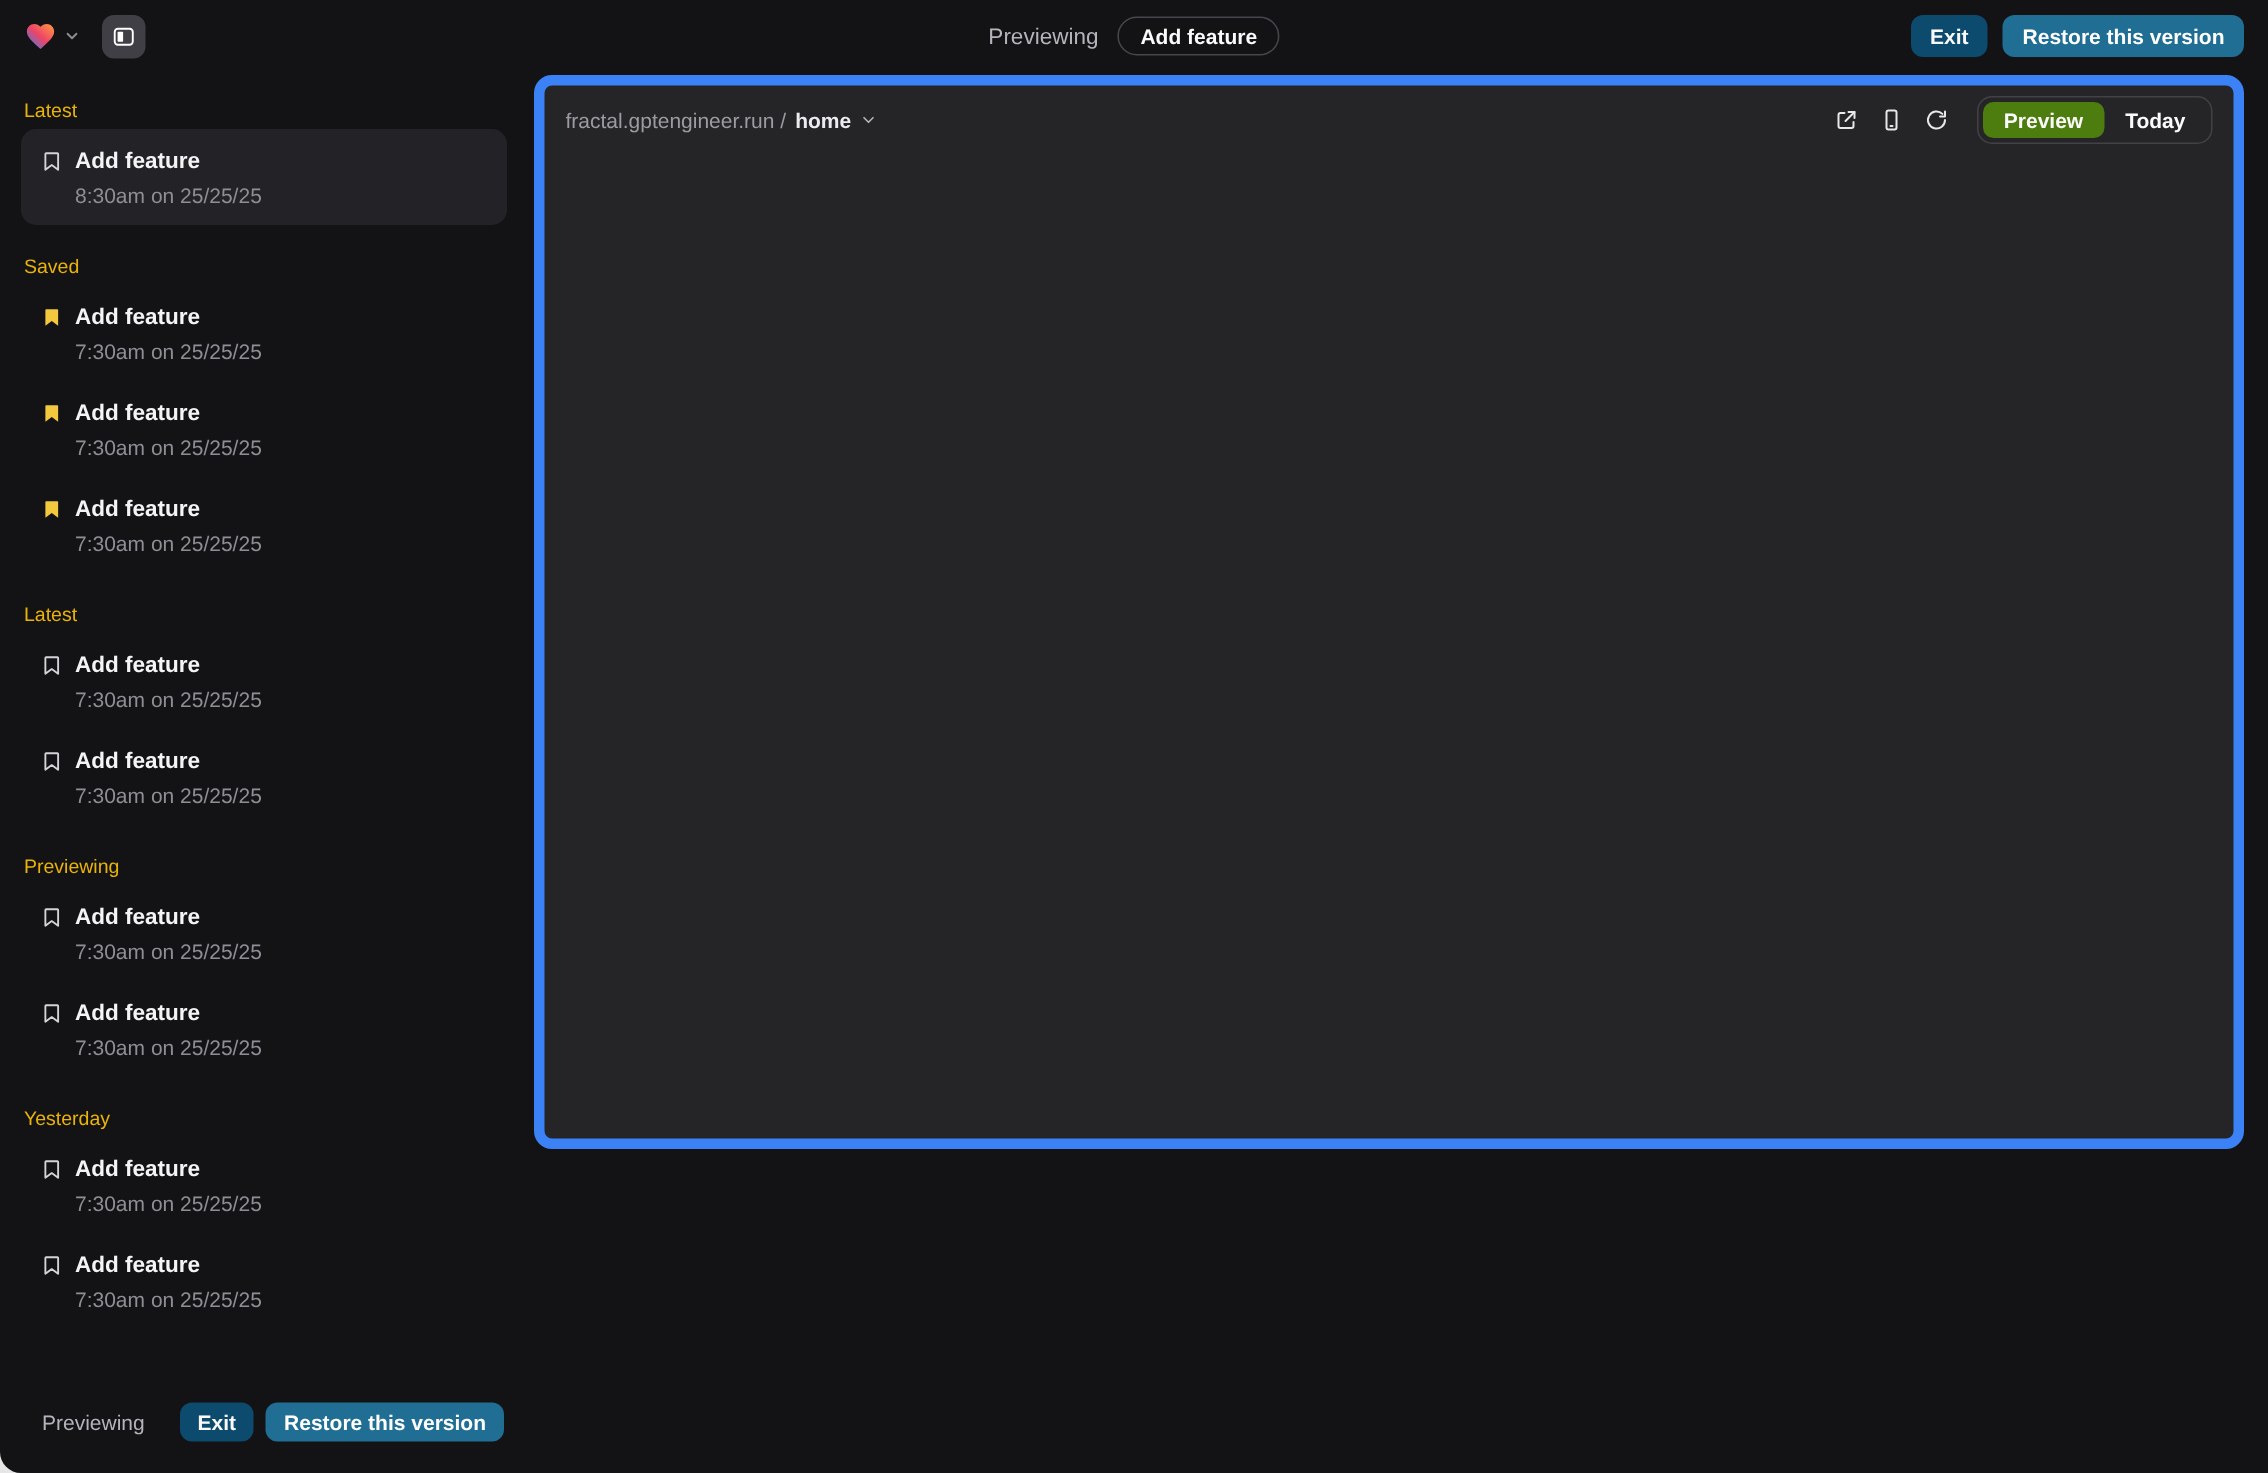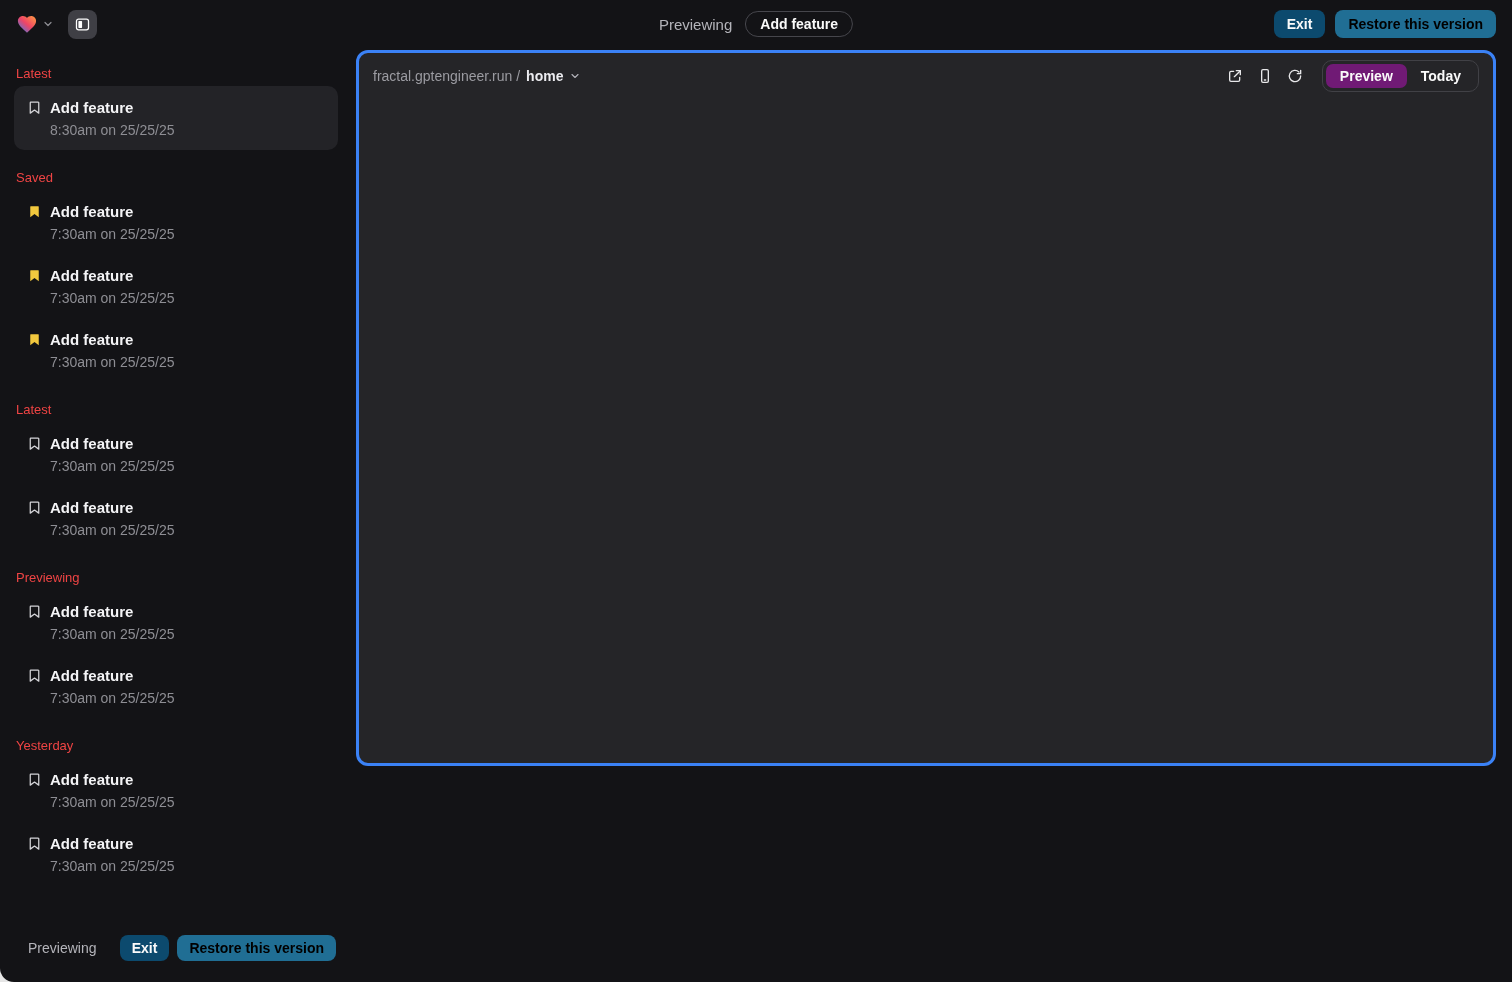--- a/index.html
+++ b/index.html
@@ -16,62 +16,62 @@
   .logo-btn { display:flex; align-items:center; gap:4px; cursor:pointer; background:none; border:none; }
   .logo-heart { width:22px; height:20px; display:block; }
   .chev { width:12px; height:12px; color:#8e8e94; }
   .panel-toggle { width:29px; height:29px; margin-left:8px; background:#3f3f45; border:none; border-radius:8px; display:flex; align-items:center; justify-content:center; cursor:pointer; }
   .panel-toggle svg { width:17px; height:17px; }
   .topbar-center { position:absolute; left:50%; top:0; height:48px; transform:translateX(-50%); display:flex; align-items:center; gap:13px; }
   .previewing-label { color:#b4b4ba; font-size:15px; }
   .version-pill { border:1px solid #46464c; border-radius:999px; padding:4px 14px; font-size:14px; font-weight:600; color:#fafafa; background:transparent; cursor:pointer; }
   .topbar-right { margin-left:auto; display:flex; align-items:center; gap:10px; }
   .btn-exit { background:#0c4a6e; color:#fafafa; border:none; border-radius:8px; padding:6px 13px; font-size:14px; font-weight:600; cursor:pointer; }
-  .btn-restore { background:#206e94; color:#000000; border:none; border-radius:8px; padding:6px 13px; font-size:14px; font-weight:600; cursor:pointer; }
+  .btn-restore { background:#206e94; color:#ffffff; border:none; border-radius:8px; padding:6px 13px; font-size:14px; font-weight:600; cursor:pointer; }
 
   
   .sidebar { position:absolute; left:14px; top:50px; width:324px; bottom:12px; display:flex; flex-direction:column; }
   .tabbar { display:flex; background:#39393d; border-radius:9px; padding:2px; height:30px; flex:none; }
   .tab { flex:1; border:none; background:transparent; color:#cfcfd4; font-size:13.5px; font-weight:600; border-radius:7px; cursor:pointer; }
   .tab.active { background:#56565c; color:#ffffff; box-shadow: inset 0 0 0 1px rgba(255,255,255,0.14); }
 
   .history-list { flex:1; overflow:hidden; margin-top:8px; }
-  .section-title { font-size:13px; line-height:16px; color:#ef4444; margin:20px 4px 4px 2px; }
+  .section-title { font-size:13px; line-height:16px; color:#eab308; margin:20px 4px 4px 2px; }
   .section:first-child .section-title { margin-top:8px; }
   .item { padding:10px 12px; border-radius:10px; cursor:pointer; }
   .item.highlighted { background:#232327; }
   .item-row { display:flex; align-items:center; gap:8px; height:22px; }
   .item-icon { width:16px; height:16px; flex:none; display:flex; align-items:center; justify-content:center; }
   .item-icon svg { width:15px; height:15px; }
   .bm-outline { color:#d4d4d8; display:none; }
   .bm-saved { color:#f2c83e; display:none; }
   .item.outline .bm-outline { display:block; }
   .item.saved .bm-saved { display:block; }
   .item-title { font-size:15px; font-weight:600; color:#f4f4f6; }
   .item-time { font-size:14px; color:#8e8e94; margin-left:24px; margin-top:2px; height:20px; line-height:20px; }
 
   .sidebar-footer { flex:none; height:44px; display:flex; align-items:center; gap:8px; padding:0 2px 0 14px; }
   .footer-status { color:#b4b4ba; font-size:14px; }
   .footer-buttons { margin-left:auto; display:flex; gap:8px; }
   .btn-exit.small { padding:5px 12px; }
   .btn-restore.small { padding:5px 12px; }
 
   
-  .preview-panel { position:absolute; left:356px; top:50px; width:1140px; height:716px; background:#252528; border:3px solid #3b82f6; border-radius:12px; }
+  .preview-panel { position:absolute; left:356px; top:50px; width:1140px; height:716px; background:#252528; border:7px solid #3b82f6; border-radius:12px; }
   .preview-header { height:46px; display:flex; align-items:center; padding:0 14px; }
   .breadcrumb { display:flex; align-items:center; gap:6px; cursor:pointer; }
   .crumb-site { color:#9b9ba1; font-size:14px; }
   .crumb-page { color:#ececf0; font-size:14px; font-weight:600; }
   .breadcrumb .chev { color:#b4b4ba; }
   .header-right { margin-left:auto; display:flex; align-items:center; gap:4px; }
   .icon-btn { width:26px; height:26px; background:none; border:none; color:#e8e8ea; display:flex; align-items:center; justify-content:center; cursor:pointer; }
   .icon-btn svg { width:16px; height:16px; }
   .view-toggle { display:flex; border:1px solid #414146; border-radius:10px; padding:3px; margin-left:10px; }
   .seg { border:none; background:transparent; color:#fafafa; font-size:14px; font-weight:600; padding:4px 14px; border-radius:7px; cursor:pointer; }
-  .seg.active { background:#701a75; }
+  .seg.active { background:#4d7c0f; }
   .preview-content { position:absolute; top:46px; left:0; right:0; bottom:0; }
 </style>
 </head>
 <body>
 
 <div class="window">
 
   <div class="topbar">
     <div class="topbar-left">
       <button class="logo-btn">

